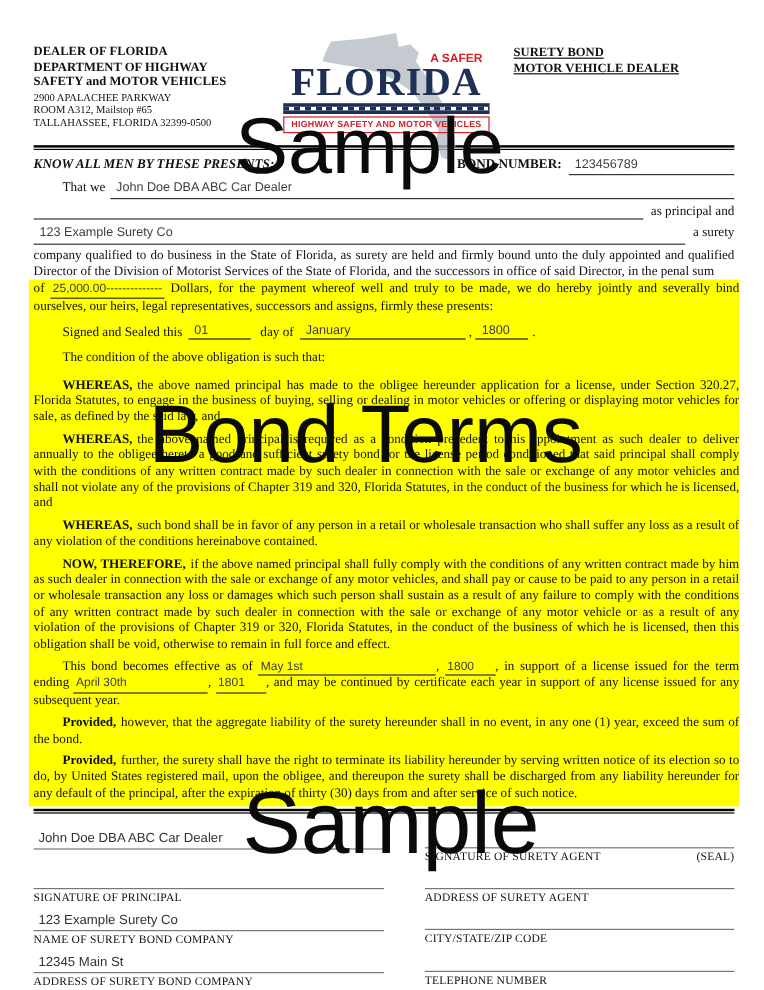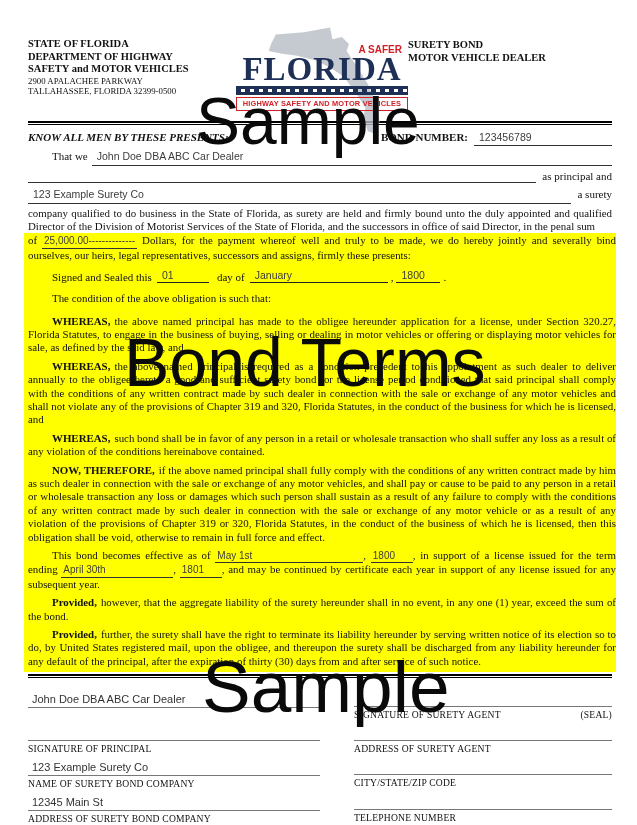--- a/index.html
+++ b/index.html
@@ -18,21 +18,21 @@
   }
   .wm-top    { left:196px; top:88px;  font-size:66px; }
   .wm-mid    { left:124px; top:328px; font-size:68px; }
   .wm-bottom { left:202px; top:650px; font-size:73px; }
 
   
   .hdr { display:flex; align-items:flex-start; }
   .hdr-left { width:208px; padding-top:8px; }
   .hdr-left .bold-line { font-weight:700; font-size:10.5px; line-height:12.5px; }
   .hdr-left .addr-line { font-size:8.8px; line-height:10.8px; }
-  .hdr-right { padding-top:8px; }
+  .hdr-right { margin-left:20px; padding-top:8px;text-decoration:underline; }
   .hdr-right .bold-line { font-weight:700; font-size:10.5px; line-height:13px; }
 
   .logo { position:relative; width:172px; flex:none; padding-top:14px; }
   .fl-shape { position:absolute; left:28px; top:-12px; width:118px; height:118px; z-index:0; }
   .logo > .lz { position:relative; z-index:1; }
   .logo-safer { text-align:right; padding-right:6px; color:#d22027;
     font-family:"Liberation Sans", sans-serif; font-weight:700; font-size:10px; line-height:11px; }
   .logo-name { font-weight:700; font-size:33px; line-height:29px; color:#1f3056;
     letter-spacing:1px; text-align:center; }
   .logo-road { margin-top:2px; border-top:3px solid #1f3056; border-bottom:3px solid #1f3056;
@@ -89,24 +89,25 @@
 <div class="page">
 
   <div class="wm wm-top">Sample</div>
   <div class="wm wm-mid">Bond Terms</div>
   <div class="wm wm-bottom">Sample</div>
 
   <div class="content">
 
     <div class="hdr">
       <div class="hdr-left">
-        <div class="bold-line">STATE OF FLORIDA</div>
+        <div class="bold-line">DEALER OF FLORIDA</div>
         <div class="bold-line">DEPARTMENT OF HIGHWAY</div>
         <div class="bold-line">SAFETY and MOTOR VEHICLES</div>
         <div class="addr-line">2900 APALACHEE PARKWAY</div>
+        <div class="addr-line">ROOM A312, Mailstop #65</div>
         <div class="addr-line">TALLAHASSEE, FLORIDA 32399-0500</div>
       </div>
 
       <div class="logo">
         <svg class="fl-shape" viewBox="0 0 100 100" preserveAspectRatio="none">
           <path d="M6 22 L10 14 L34 12 L56 8 L58 18 L66 16 L72 22 L70 28 L78 40 L88 56 L96 74 L98 88 L94 98 L88 96 L84 84 L86 76 L78 64 L68 50 L56 42 L44 36 L28 32 L14 30 L4 28 Z" fill="#b6bdc6" opacity="0.8"></path>
         </svg>
         <div class="lz logo-safer">A SAFER</div>
         <div class="lz logo-name">FLORIDA</div>
         <div class="lz logo-road">

